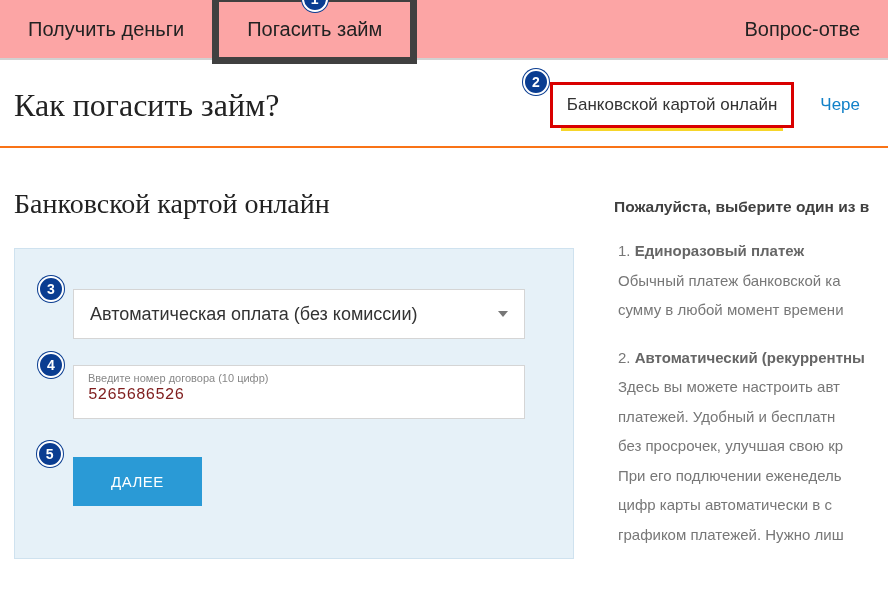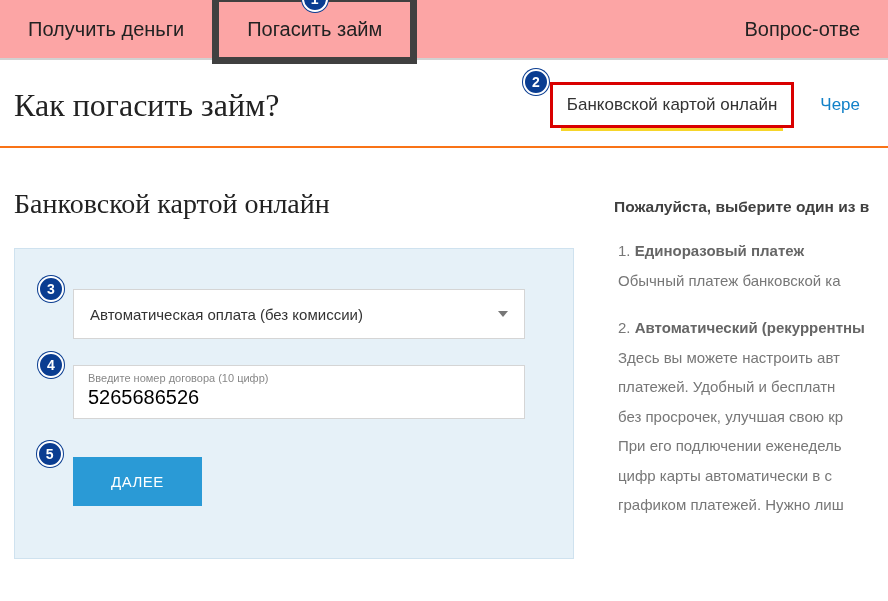--- a/index.html
+++ b/index.html
@@ -90,21 +90,21 @@
     position: relative;
     background: #fff;
     border: 1px solid #d5d5d5;
     height: 50px;
     display: flex;
     align-items: center;
     padding: 0 16px;
     margin-bottom: 26px;
     cursor: pointer;
   }
-  .select-wrap .sel-text { font-size: 15px; color: #333; }
+  .select-wrap .sel-text { font-size: 18px; color: #333; }
   .select-wrap .caret {
     position: absolute;
     right: 16px; top: 50%;
     transform: translateY(-50%);
     width: 0; height: 0;
     border-left: 5px solid transparent;
     border-right: 5px solid transparent;
     border-top: 6px solid #777;
   }
 
@@ -116,25 +116,25 @@
     padding: 6px 14px 4px 14px;
     margin-bottom: 38px;
   }
   .input-wrap .floating-label {
     font-size: 11px;
     color: #888;
   }
   .input-wrap input {
     border: none;
     outline: none;
-    font-size: 20px;
+    font-size: 16px;
     width: 100%;
     padding: 2px 0;
-    color: #000000;
-    font-family: Liberation Sans, sans-serif;
+    color: #7f1d1d;
+    font-family: Liberation Mono, monospace;
   }
 
   .submit-btn {
     background: #2a9ad6;
     color: #fff;
     border: none;
     padding: 16px 38px;
     font-size: 15px;
     letter-spacing: 0.5px;
     cursor: pointer;
@@ -226,20 +226,21 @@
       </button>
     </div>
   </div>
 
   <div class="right-col">
     <p class="lead">Пожалуйста, выберите один из в</p>
     <ol>
       <li>
         <b>Единоразовый платеж</b>
         <p>Обычный платеж банковской ка</p>
+        <p>сумму в любой момент времени</p>
       </li>
       <li>
         <b>Автоматический (рекуррентны</b>
         <p>Здесь вы можете настроить авт</p>
         <p>платежей. Удобный и бесплатн</p>
         <p>без просрочек, улучшая свою кр</p>
         <p>При его подлючении еженедель</p>
         <p>цифр карты автоматически в с</p>
         <p>графиком платежей. Нужно лиш</p>
       </li>

